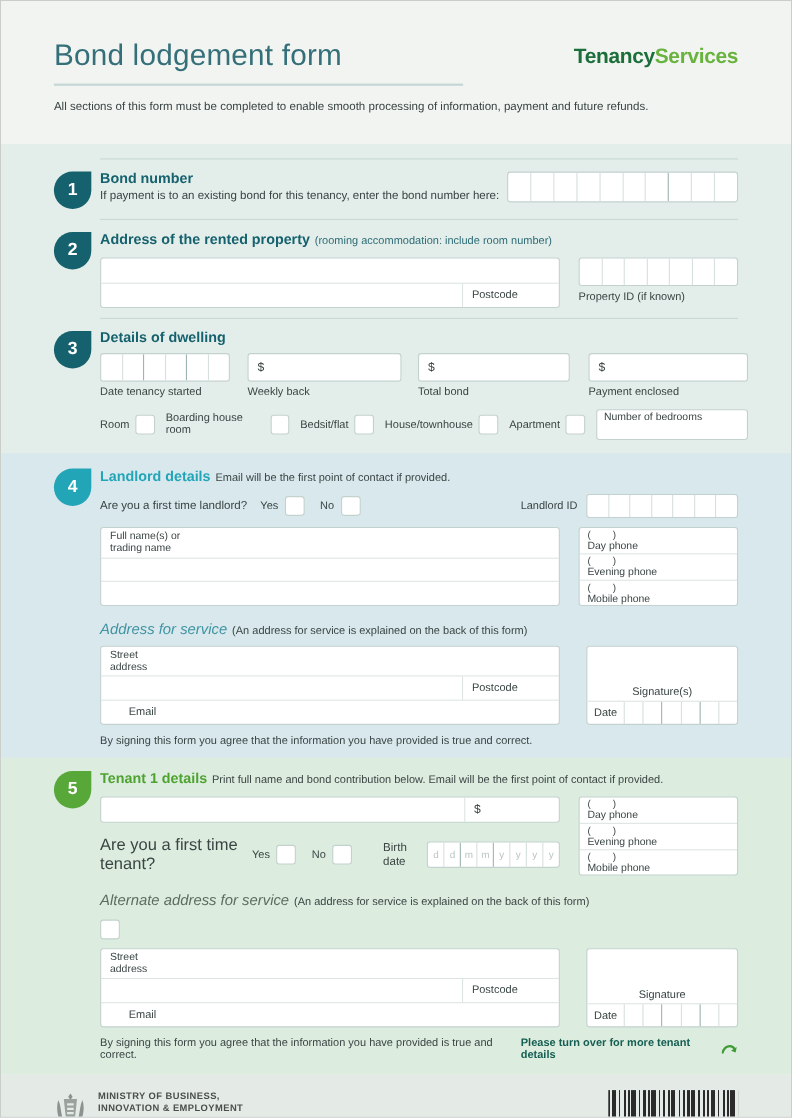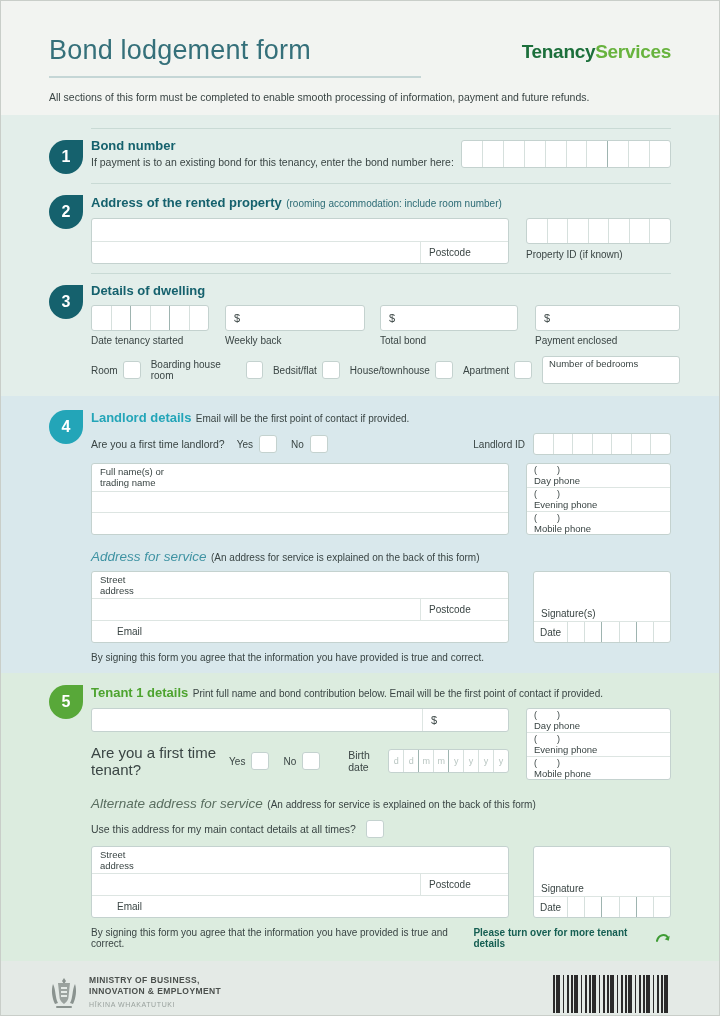--- a/index.html
+++ b/index.html
@@ -1,21 +1,21 @@
 <!DOCTYPE html>
 <html><head>
 <meta charset="utf-8">
 <style>
   * { margin:0; padding:0; box-sizing:border-box; }
   html,body { background:#cfd4cf; }
   body { font-family:"Liberation Sans", sans-serif; }
   .page { width:720px; height:1016px; margin:0 auto; background:#f2f4f1; overflow:hidden; position:relative; border:1px solid #c9cec9; }
 
   
-  .band-header { padding:34px 48px 12px 48px; background:#f2f4f1; }
+  .band-header { padding:34px 48px 28px 48px; background:#f2f4f1; }
   .band-a { background:#e3eeea; padding:4px 48px 12px 48px; }
   .band-b { background:#d9e8ec; padding:12px 48px 10px 48px; }
   .band-c { background:#dcecdf; padding:10px 48px 12px 48px; }
   .band-footer { background:#e4eae6; padding:14px 48px 8px 48px; }
 
   
   .hdr-row { display:flex; justify-content:space-between; align-items:flex-start; }
   .title { font-size:27px; color:#35707a; font-weight:normal; letter-spacing:.2px; }
   .logo { font-size:19px; font-weight:bold; letter-spacing:-.3px; padding-top:6px; }
   .logo .p1 { color:#1c6f3b; }
@@ -102,21 +102,21 @@
   .afs-title { font-size:13.5px; font-style:italic; color:#3f93a3; }
   .afs-title.greyg { color:#5a6e60; }
   .street-box { flex:1; height:72px; display:flex; flex-direction:column; font-size:9.5px; color:#3a4544; }
   .street-box .r1 { height:27px; border-bottom:1px solid #dde5e2; padding:2px 8px; line-height:1.2; }
   .street-box .r2 { flex:1; border-bottom:1px solid #dde5e2; display:flex; }
   .street-box .r2 .sp { flex:1; }
   .street-box .r2 .pc { width:88px; border-left:1px solid #dde5e2; font-size:10px;
                         display:flex; align-items:center; padding-left:8px; }
   .street-box .r3 { flex:1; display:flex; align-items:center; padding-left:25px; font-size:10px; }
   .sig-box { width:138px; margin-left:24px; height:72px; display:flex; flex-direction:column;
-             font-size:10px; color:#3a4544; }
+             font-size:10px; color:#3a4544;text-align:center; }
   .sig-box .blank { flex:1; }
   .sig-box .sl { padding:0 7px 2px 7px; }
   .sig-box .dr { height:21px; border-top:1px solid #dde5e2; display:flex; align-items:stretch; }
   .sig-box .dr .dl { display:flex; align-items:center; padding:0 6px; }
   .sig-box .dr .dc { flex:1; border-left:1px solid #d6e0dd; }
   .sig-box .dr .dc.strong { border-left-color:#9eb4b0; }
   .agree { font-size:10px; color:#3a4544; margin-top:9px; }
 
   
   .t-grid { display:flex; margin-top:7px; }
@@ -439,21 +439,20 @@
             </div>
           </div>
         </div>
 
         <div style="margin-top:14px;">
           <span class="afs-title greyg">Alternate address for service</span>
           <span class="sec-note">(An address for service is explained on the back of this form)</span>
         </div>
 
         <div class="use-row">
-          <span class="q">Use this address for my main contact details at all times?</span>
           <span class="chk"></span>
         </div>
 
         <div class="grid-2col" style="margin-top:8px;">
           <div class="wbox street-box">
             <div class="r1">
               <div>Street</div>
               <div>address</div>
             </div>
             <div class="r2">

